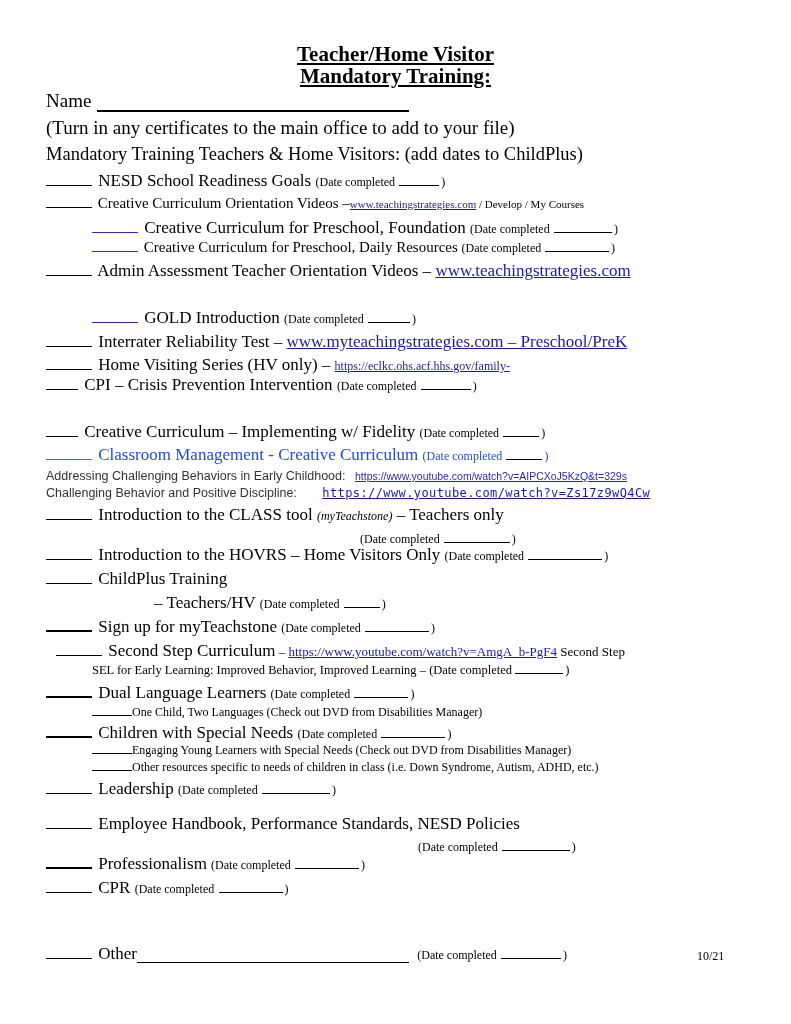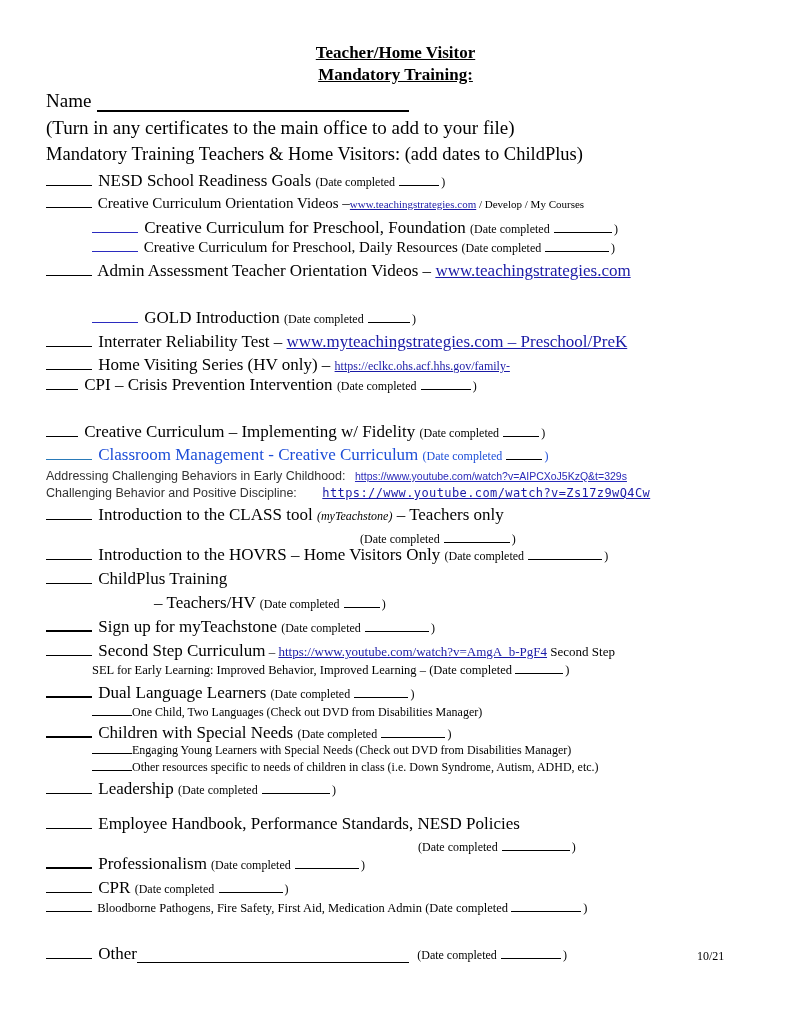--- a/index.html
+++ b/index.html
@@ -1,20 +1,20 @@
 <!DOCTYPE html>
 <html><head>
   <meta charset="utf-8">
   <style>
     html, body { margin: 0; padding: 0; background: #ffffff; }
     body { width: 791px; height: 1024px; position: relative; overflow: hidden;
       font-family: "Liberation Serif", "DejaVu Serif", serif; color: #000; }
     .page { position: absolute; left: 0; top: 0; width: 791px; height: 1024px; }
     .ln { position: absolute; white-space: nowrap; line-height: 1; }
-    .title { left: 0; width: 791px; text-align: center; font-weight: bold; font-size: 17px; text-decoration: underline; }
+    .title { left: 0; width: 791px; text-align: center; font-weight: bold; font-size: 21px; text-decoration: underline; }
     .blank { display: inline-block; border-bottom: 1.6px solid #000; height: 1px; vertical-align: baseline; margin-right: 2px; }
     .blank.blue { border-bottom-color: #2b2bbf; }
     .blank.blue-light { border-bottom-color: #2a7ab8; }
     .blank.thick { border-bottom-width: 2.4px; }
     .lg { font-size: 19px; }
     .md { font-size: 17px; }
     .xs { font-size: 13px; }
     .dc { font-size: 12px; }
     .sans { font-family: "Liberation Sans", "DejaVu Sans", sans-serif; }
     .link { color: #1a1aa6; text-decoration: underline; }
@@ -145,21 +145,21 @@
     <span class="blank" style="width:36px"></span><span class="dc">)</span>
   </div>
 
   <div class="ln md" style="left:46px; top:618px;">
     <span class="blank thick" style="width:46px"></span>
     <span>Sign up for myTeachstone</span>
     <span class="dc">(Date completed</span>
     <span class="blank" style="width:64px"></span><span class="dc">)</span>
   </div>
 
-  <div class="ln md" style="left:46px; top:642px;text-align:right;">
+  <div class="ln md" style="left:56px; top:642px;text-align:right;">
     <span class="blank" style="width:46px"></span>
     <span>Second Step Curriculum</span><span style="font-size:13px;"> – </span><a class="link" style="font-size:13px;">https://www.youtube.com/watch?v=AmgA_b-PgF4</a><span style="font-size:13px;"> Second Step</span>
   </div>
   <div class="ln" style="left:92px; top:664px; font-size:12.5px;">
     <span>SEL for Early Learning: Improved Behavior, Improved Learning – </span><span>(Date completed</span>
     <span class="blank" style="width:48px"></span><span>)</span>
   </div>
 
   <div class="ln md" style="left:46px; top:684px;">
     <span class="blank thick" style="width:46px"></span>
@@ -207,26 +207,20 @@
     <span class="blank" style="width:64px"></span><span class="dc">)</span>
   </div>
 
   <div class="ln md" style="left:46px; top:879px;">
     <span class="blank" style="width:46px"></span>
     <span>CPR</span>
     <span class="dc">(Date completed</span>
     <span class="blank" style="width:64px"></span><span class="dc">)</span>
   </div>
 
-  <div class="ln" style="left:46px; top:902px; font-size:12.5px;">
-    <span class="blank" style="width:46px"></span>
-    <span>Bloodborne Pathogens, Fire Safety, First Aid, Medication Admin</span>
-    <span>(Date completed</span>
-    <span class="blank" style="width:70px"></span><span>)</span>
-  </div>
 
 
   <div class="ln md" style="left:46px; top:945px;">
     <span class="blank" style="width:46px"></span>
     <span>Other</span><span class="otherline">&nbsp;</span>
     <span class="dc" style="margin-left:4px;">(Date completed</span>
     <span class="blank" style="width:60px"></span><span class="dc">)</span>
   </div>
   <div class="ln" style="left:697px; top:950px; font-size:12px;">10/21</div>
 

